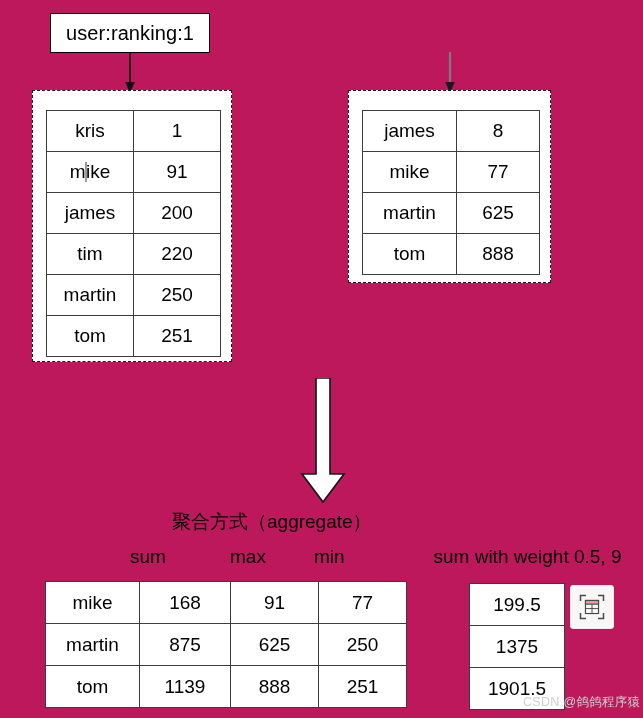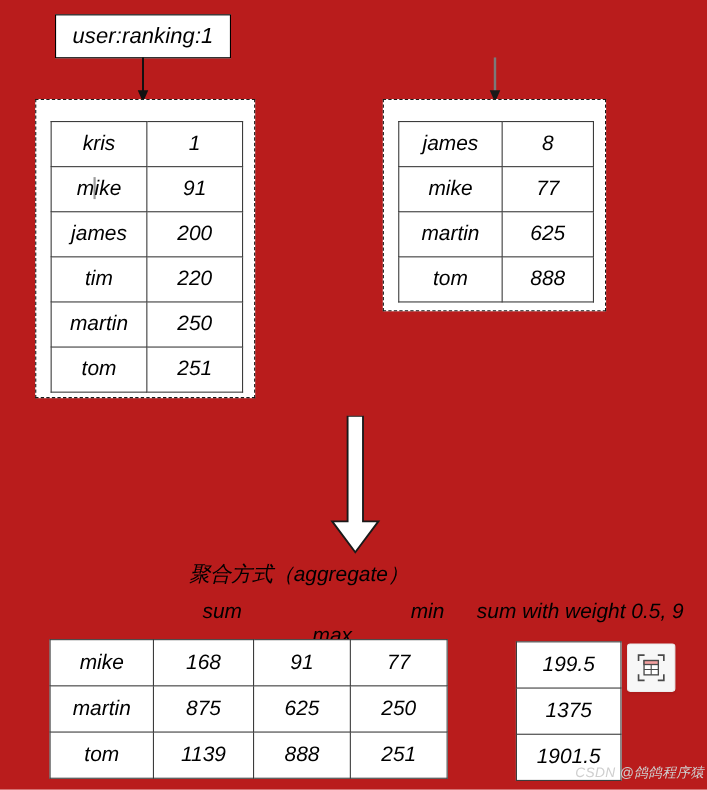--- a/index.html
+++ b/index.html
@@ -8,23 +8,22 @@
     background: #ffffff;
   }
   body {
     font-family: "Liberation Sans", "DejaVu Sans", sans-serif;
     color: #000000;
   }
   #canvas {
     position: relative;
     width: 643px;
     height: 718px;
-    background: #b91c1c;
+    background: #be185d;
     overflow: hidden;
-    font-style: italic;
   }
 
   
   .key-box {
     position: absolute;
     box-sizing: border-box;
     border: 1.6px solid #000000;
     background: #ffffff;
     display: flex;
     align-items: center;
@@ -111,25 +110,25 @@
     position: absolute;
     left: 172px;
     top: 509px;
     font-size: 19px;
     white-space: nowrap;
   }
   .col-head {
     position: absolute;
     top: 546px;
     font-size: 19px;
-    text-align: right;
+    text-align: left;
     white-space: nowrap;
   }
   #head-sum { left: 130px; width: 90px; }
-  #head-max { left: 230px; width: 90px; margin-top: 22px; }
+  #head-max { left: 230px; width: 90px; }
   #head-min { left: 314px; width: 90px; }
   #head-weight { left: 420px; width: 215px; text-align: center; }
 
   
   #table-result { left: 45px; top: 581px; width: 357px; }
   #table-result td { height: 41px; }
   #table-result td.c-name { width: 93px; }
   #table-result td.c-sum  { width: 90px; }
   #table-result td.c-max  { width: 87px; }
   #table-result td.c-min  { width: 87px; }

